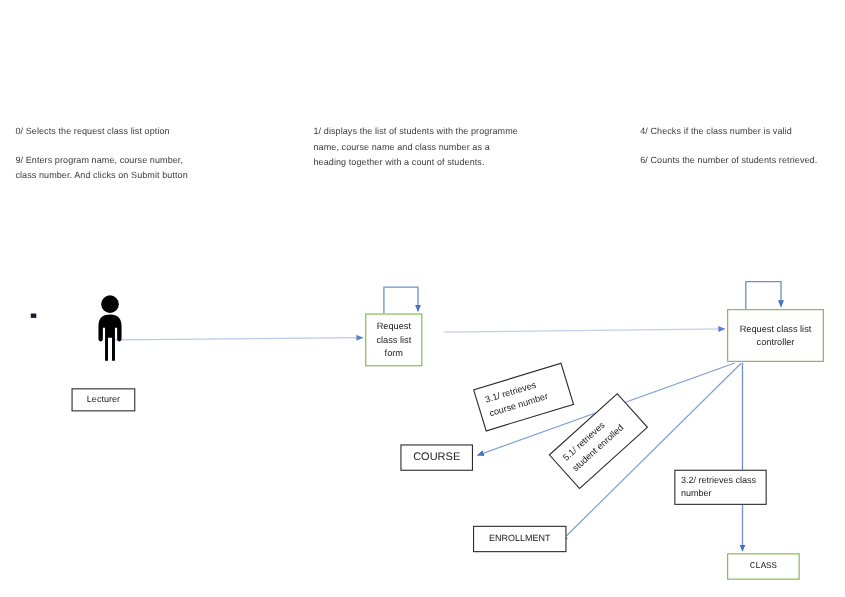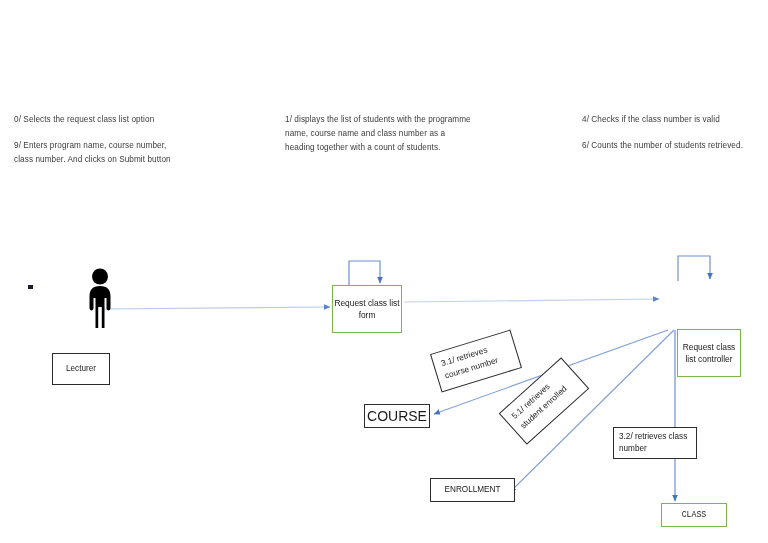--- a/index.html
+++ b/index.html
@@ -51,40 +51,40 @@
     text-align: center;
     font-size: 8.4px;
     line-height: 12.5px;
     color: #1a1a1a;
     background: #ffffff;
   }
   .node.green { border: 1.3px solid #7ab648; }
   .node.black { border: 1.3px solid #2b2b2b; }
 
   #node-form {
-    left: 332px; top: 285px; width: 70px; height: 48px;
+    left: 332px; top: 285px; width: 52px; height: 48px;
   }
   #node-controller {
-    left: 677px; top: 281px; width: 64px; height: 48px; margin-top: 48px;
+    left: 661px; top: 281px; width: 88px; height: 48px;
   }
   #node-course {
     left: 364px; top: 404px; width: 66px; height: 24px;
-    font-size: 14px;
+    font-size: 10px;
   }
   #node-enrollment {
     left: 430px; top: 478px; width: 85px; height: 24px;
     font-size: 8.2px;
   }
   #node-class {
     left: 661px; top: 503px; width: 66px; height: 24px;
     font-size: 8.2px;
     font-family: Liberation Mono, monospace;
   }
   #label-lecturer {
-    left: 52px; top: 353px; width: 58px; height: 32px;
+    left: 65px; top: 353px; width: 58px; height: 21px;
     font-size: 8.2px;
   }
   #label-class-number {
     left: 613px; top: 427px; width: 84px; height: 32px;
     font-size: 8.2px;
     line-height: 12.5px;
     padding: 0 5px;
     justify-content: flex-start;
     text-align: left;
   }

